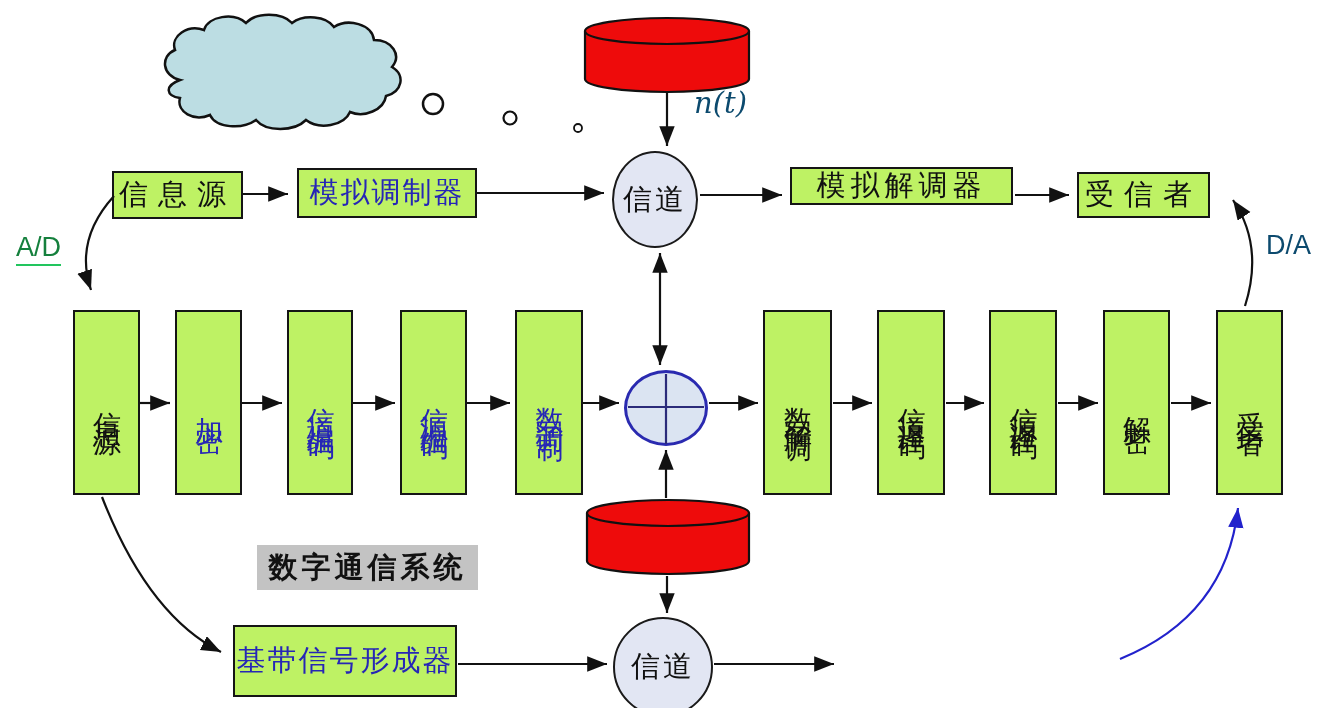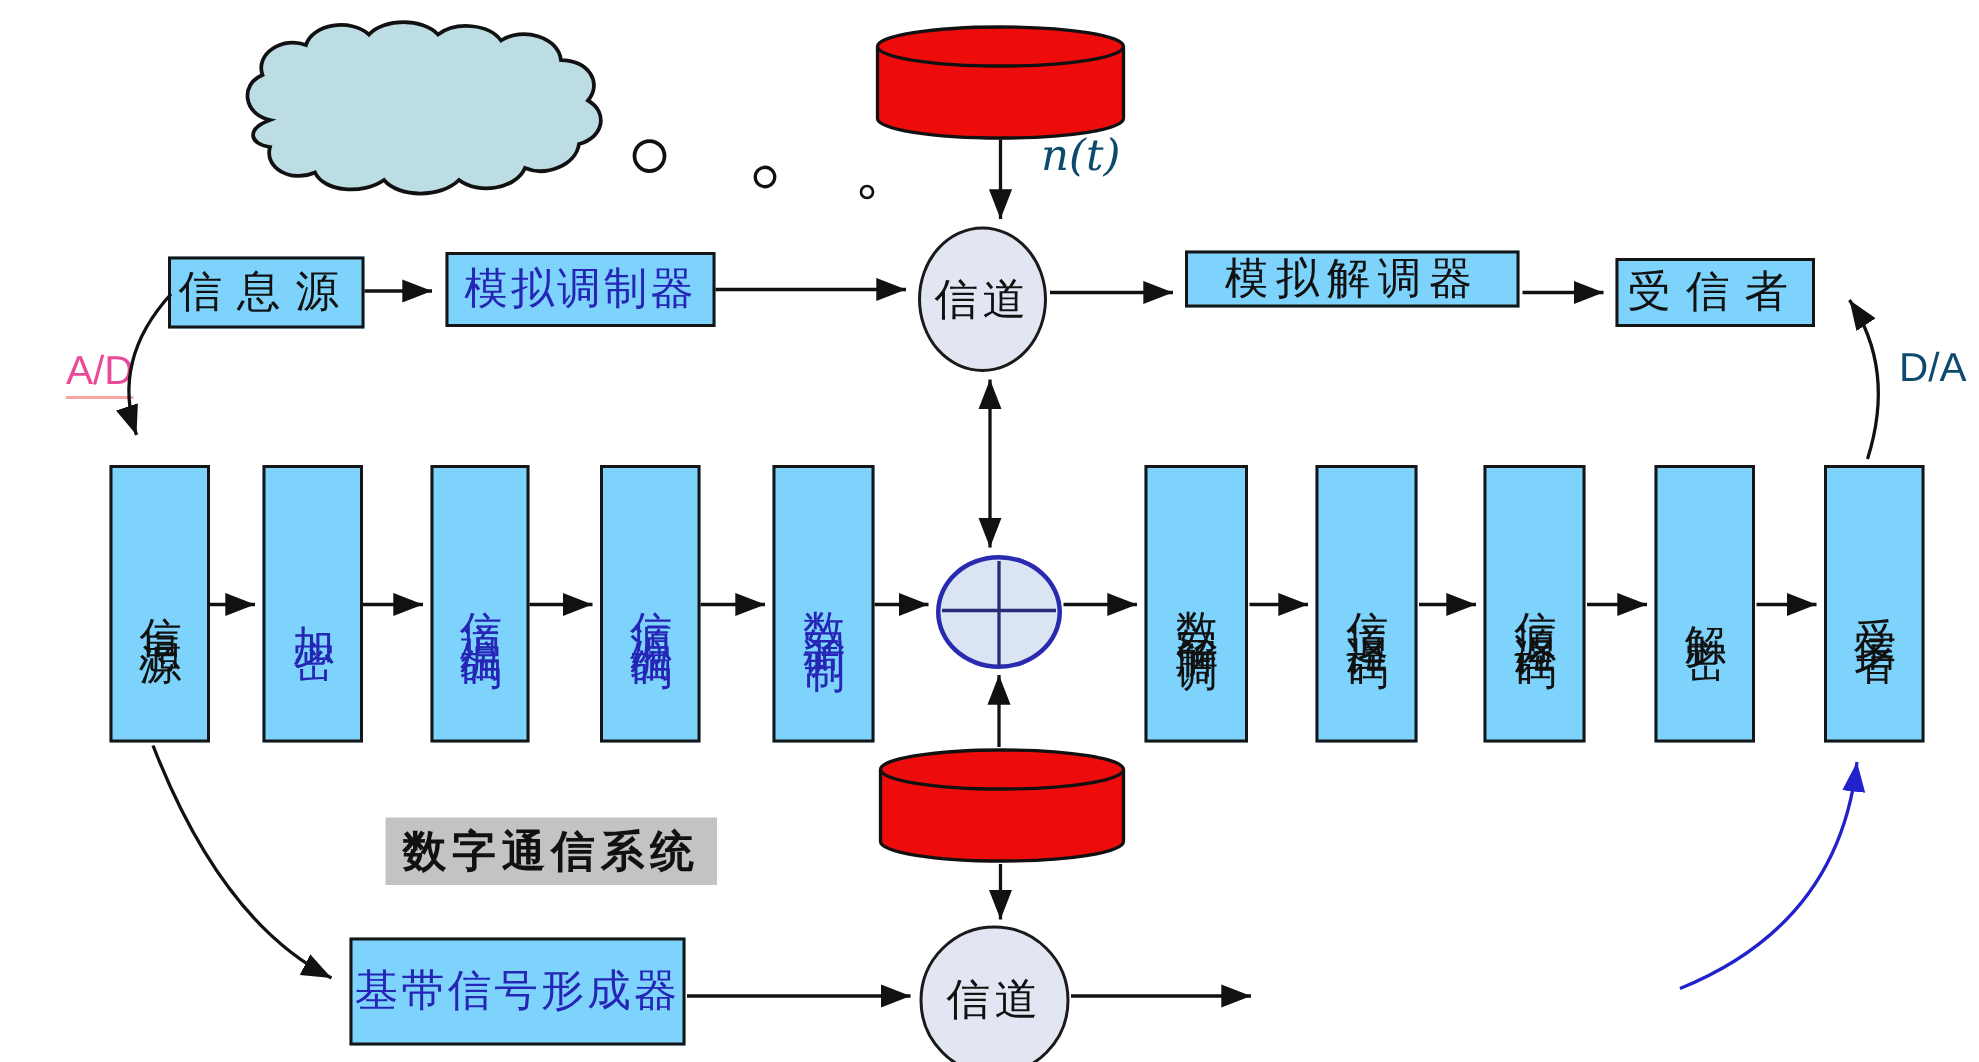--- a/index.html
+++ b/index.html
@@ -1,38 +1,38 @@
 <!DOCTYPE html>
 <html><head>
 <meta charset="utf-8">
 <style>
   html,body{margin:0;padding:0;background:#fff;}
   #stage{position:relative;width:1319px;height:708px;background:#fff;overflow:hidden;
          font-family:"Liberation Sans",sans-serif;color:#111;}
   .abs{position:absolute;}
   
-  .box{position:absolute;background:#7dd3fc;border:2px solid #151515;
+  .box{position:absolute;background:#bef264;border:2px solid #151515;
        display:flex;align-items:center;justify-content:center;
        font-size:29px;color:#111;box-sizing:border-box;}
   .box.blue{color:#2626b6;text-align:center;}
   .b25{border-width:2.5px;}
   
   .vbox{top:310px;height:185px;}
   .vbox span{writing-mode:vertical-rl;text-orientation:upright;
              letter-spacing:9px;font-size:28px;line-height:1;}
   
   .circle{position:absolute;background:#e2e6f3;border:2.5px solid #1a1a1a;border-radius:50%;
           display:flex;align-items:center;justify-content:center;font-size:29px;color:#111;
           box-sizing:border-box;letter-spacing:3px;text-align:right;}
   
   .adder{position:absolute;left:624px;top:370px;width:84px;height:76px;border-radius:50%;
          background:#dbe4f2;border:3px solid #2a2ab0;box-sizing:border-box;}
   
   .lbl{position:absolute;font-size:27px;color:#0c4a6e;}
-  .teal{color:#ec4899;border-bottom:2px solid #fca5a5;padding-bottom:1px;margin-left:28px;}
+  .teal{color:#15803d;border-bottom:2px solid #22c55e;padding-bottom:1px;}
   .nt{font-family:"DejaVu Serif",serif;font-style:italic;font-size:29px;}
   .cloudtext{position:absolute;left:180px;top:36px;width:200px;text-align:center;
              font-size:30px;font-weight:bold;line-height:35px;letter-spacing:2px;color:#111;}
   .noisetext{position:absolute;width:134px;text-align:center;color:#fff;
              font-size:33px;font-weight:bold;letter-spacing:8px;}
   .graytag{position:absolute;left:257px;top:545px;width:221px;height:45px;background:#c3c3c3;
            display:flex;align-items:center;justify-content:center;
            font-size:29px;font-weight:bold;letter-spacing:4px;color:#111;}
   .ls10{letter-spacing:10px;}
   .ls5{letter-spacing:5px;}

